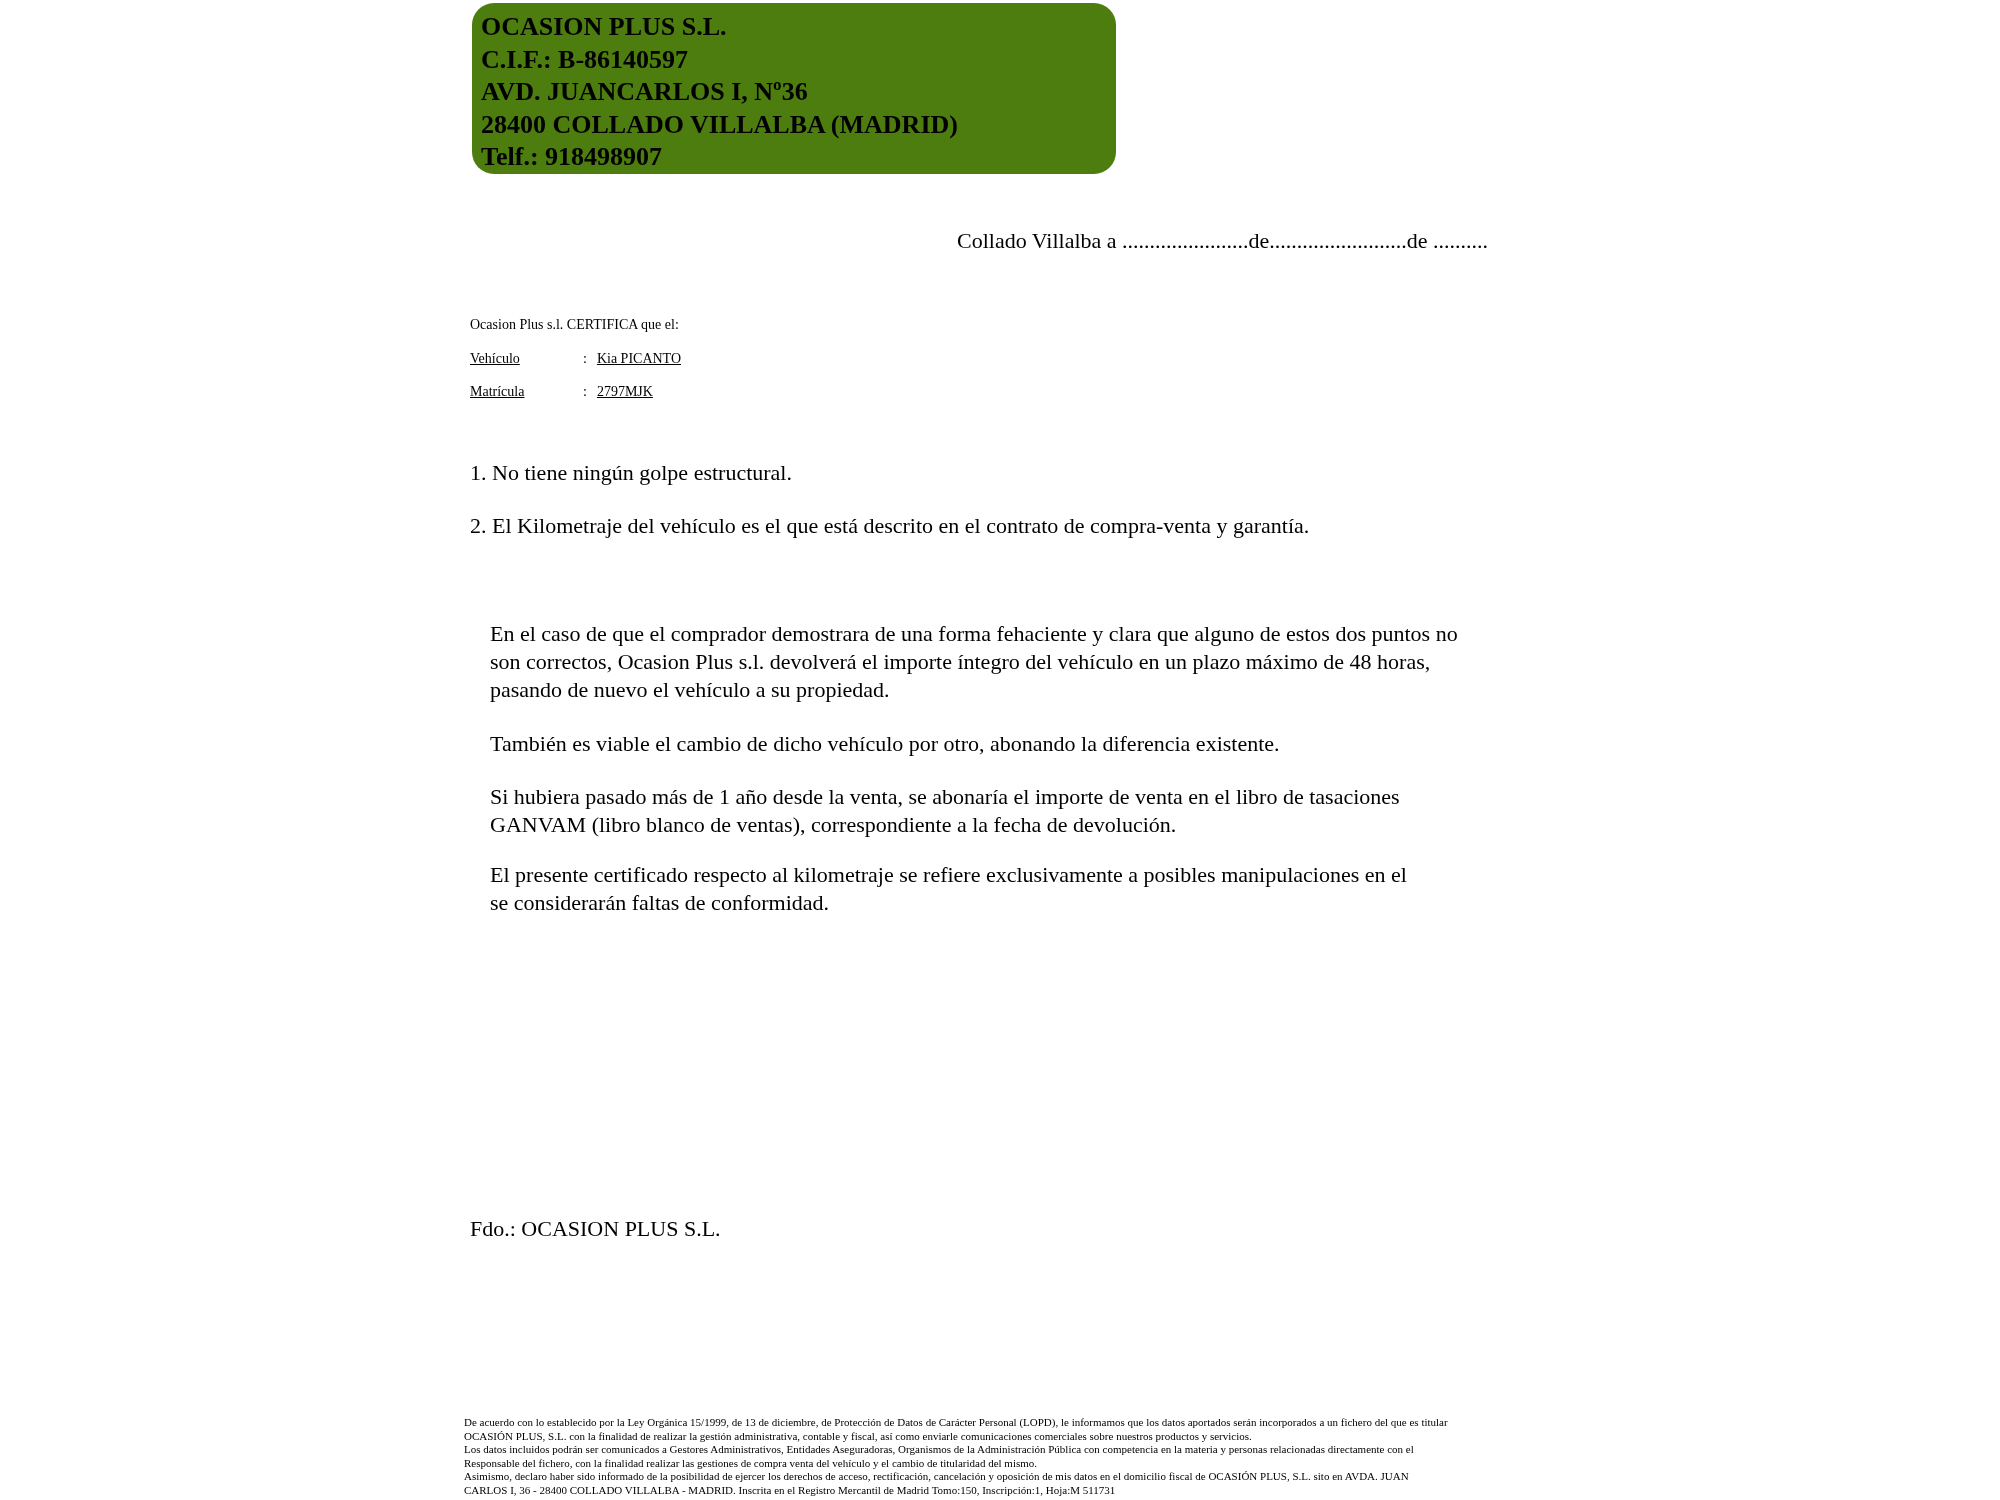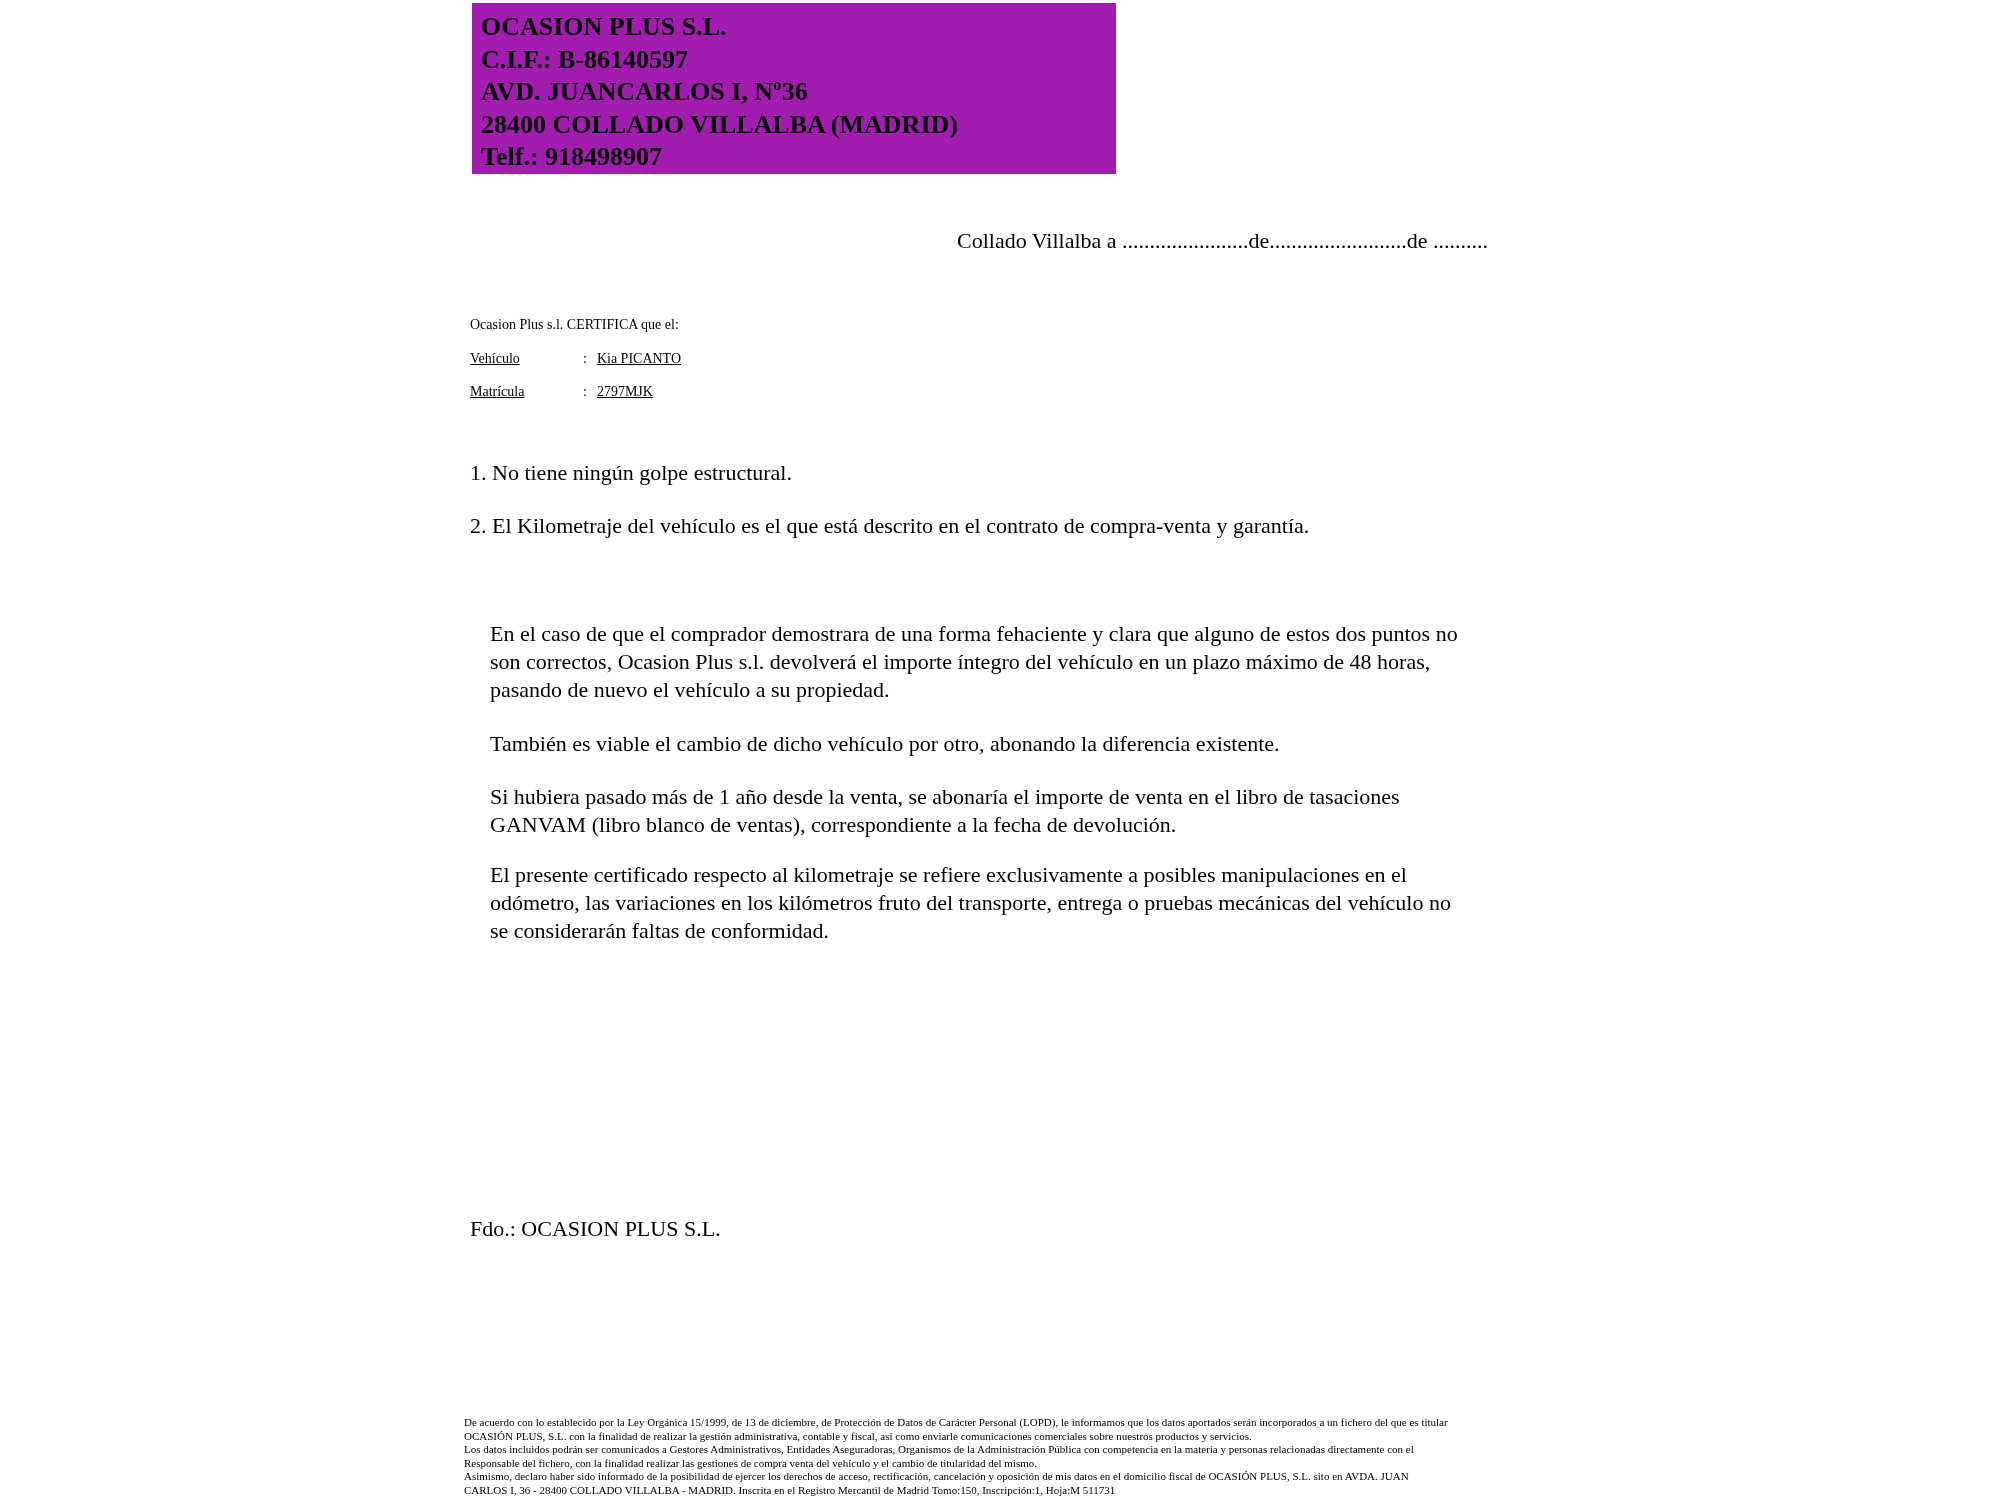--- a/index.html
+++ b/index.html
@@ -60,21 +60,21 @@
     left: 464px; top: 1416px;
     font-size: 11px;
     line-height: 13.6px;
   }
 </style>
 </head>
 <body>
 
 <div class="page">
 
-  <div class="abs header-box" style="background-color: #a21caf;">
+  <div class="abs header-box" style="background-color: #4d7c0f; border-radius: 22px;">
     <div class="hline">OCASION PLUS S.L.</div>
     <div class="hline">C.I.F.: B-86140597</div>
     <div class="hline">AVD. JUANCARLOS I, Nº36</div>
     <div class="hline">28400 COLLADO VILLALBA (MADRID)</div>
     <div class="hline">Telf.: 918498907</div>
   </div>
 
   <div class="abs date-line nowrap">Collado Villalba a .......................de.........................de ..........</div>
 
   <div class="abs cert-block">
@@ -100,21 +100,20 @@
     <div class="nowrap">También es viable el cambio de dicho vehículo por otro, abonando la diferencia existente.</div>
   </div>
 
   <div class="abs para para-3">
     <div class="nowrap">Si hubiera pasado más de 1 año desde la venta, se abonaría el importe de venta en el libro de tasaciones</div>
     <div class="nowrap">GANVAM (libro blanco de ventas), correspondiente a la fecha de devolución.</div>
   </div>
 
   <div class="abs para para-4">
     <div class="nowrap">El presente certificado respecto al kilometraje se refiere exclusivamente a posibles manipulaciones en el</div>
-    <div class="nowrap">odómetro, las variaciones en los kilómetros fruto del transporte, entrega o pruebas mecánicas del vehículo no</div>
     <div class="nowrap">se considerarán faltas de conformidad.</div>
   </div>
 
   <div class="abs signature-line nowrap">Fdo.: OCASION PLUS S.L.</div>
 
   <div class="abs legal-footer">
     <div class="nowrap">De acuerdo con lo establecido por la Ley Orgánica 15/1999, de 13 de diciembre, de Protección de Datos de Carácter Personal (LOPD), le informamos que los datos aportados serán incorporados a un fichero del que es titular</div>
     <div class="nowrap">OCASIÓN PLUS, S.L. con la finalidad de realizar la gestión administrativa, contable y fiscal, así como enviarle comunicaciones comerciales sobre nuestros productos y servicios.</div>
     <div class="nowrap">Los datos incluidos podrán ser comunicados a Gestores Administrativos, Entidades Aseguradoras, Organismos de la Administración Pública con competencia en la materia y personas relacionadas directamente con el</div>
     <div class="nowrap">Responsable del fichero, con la finalidad realizar las gestiones de compra venta del vehículo y el cambio de titularidad del mismo.</div>

